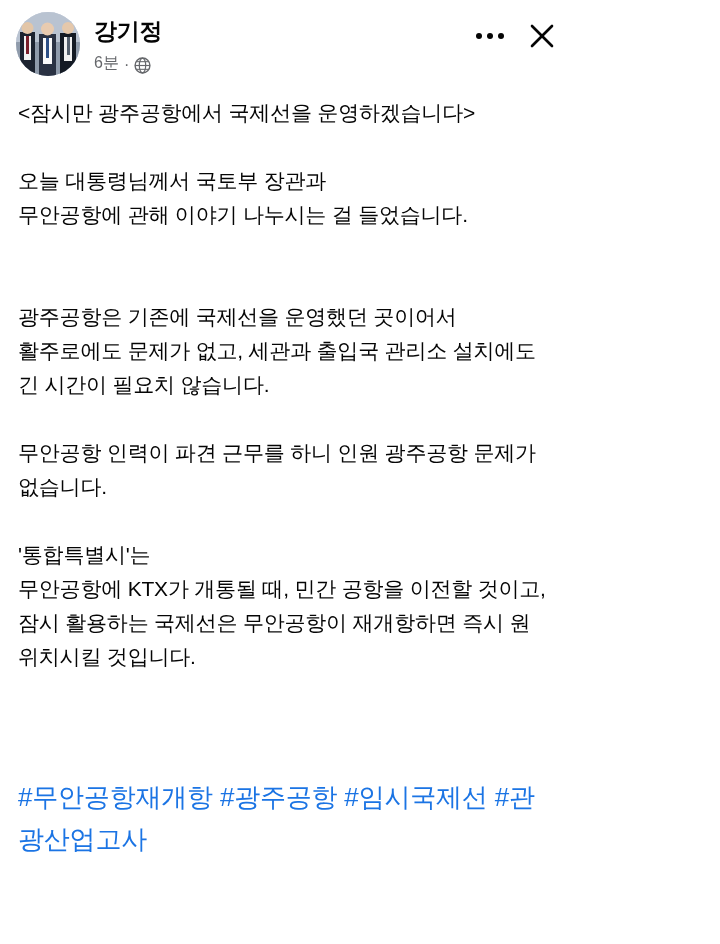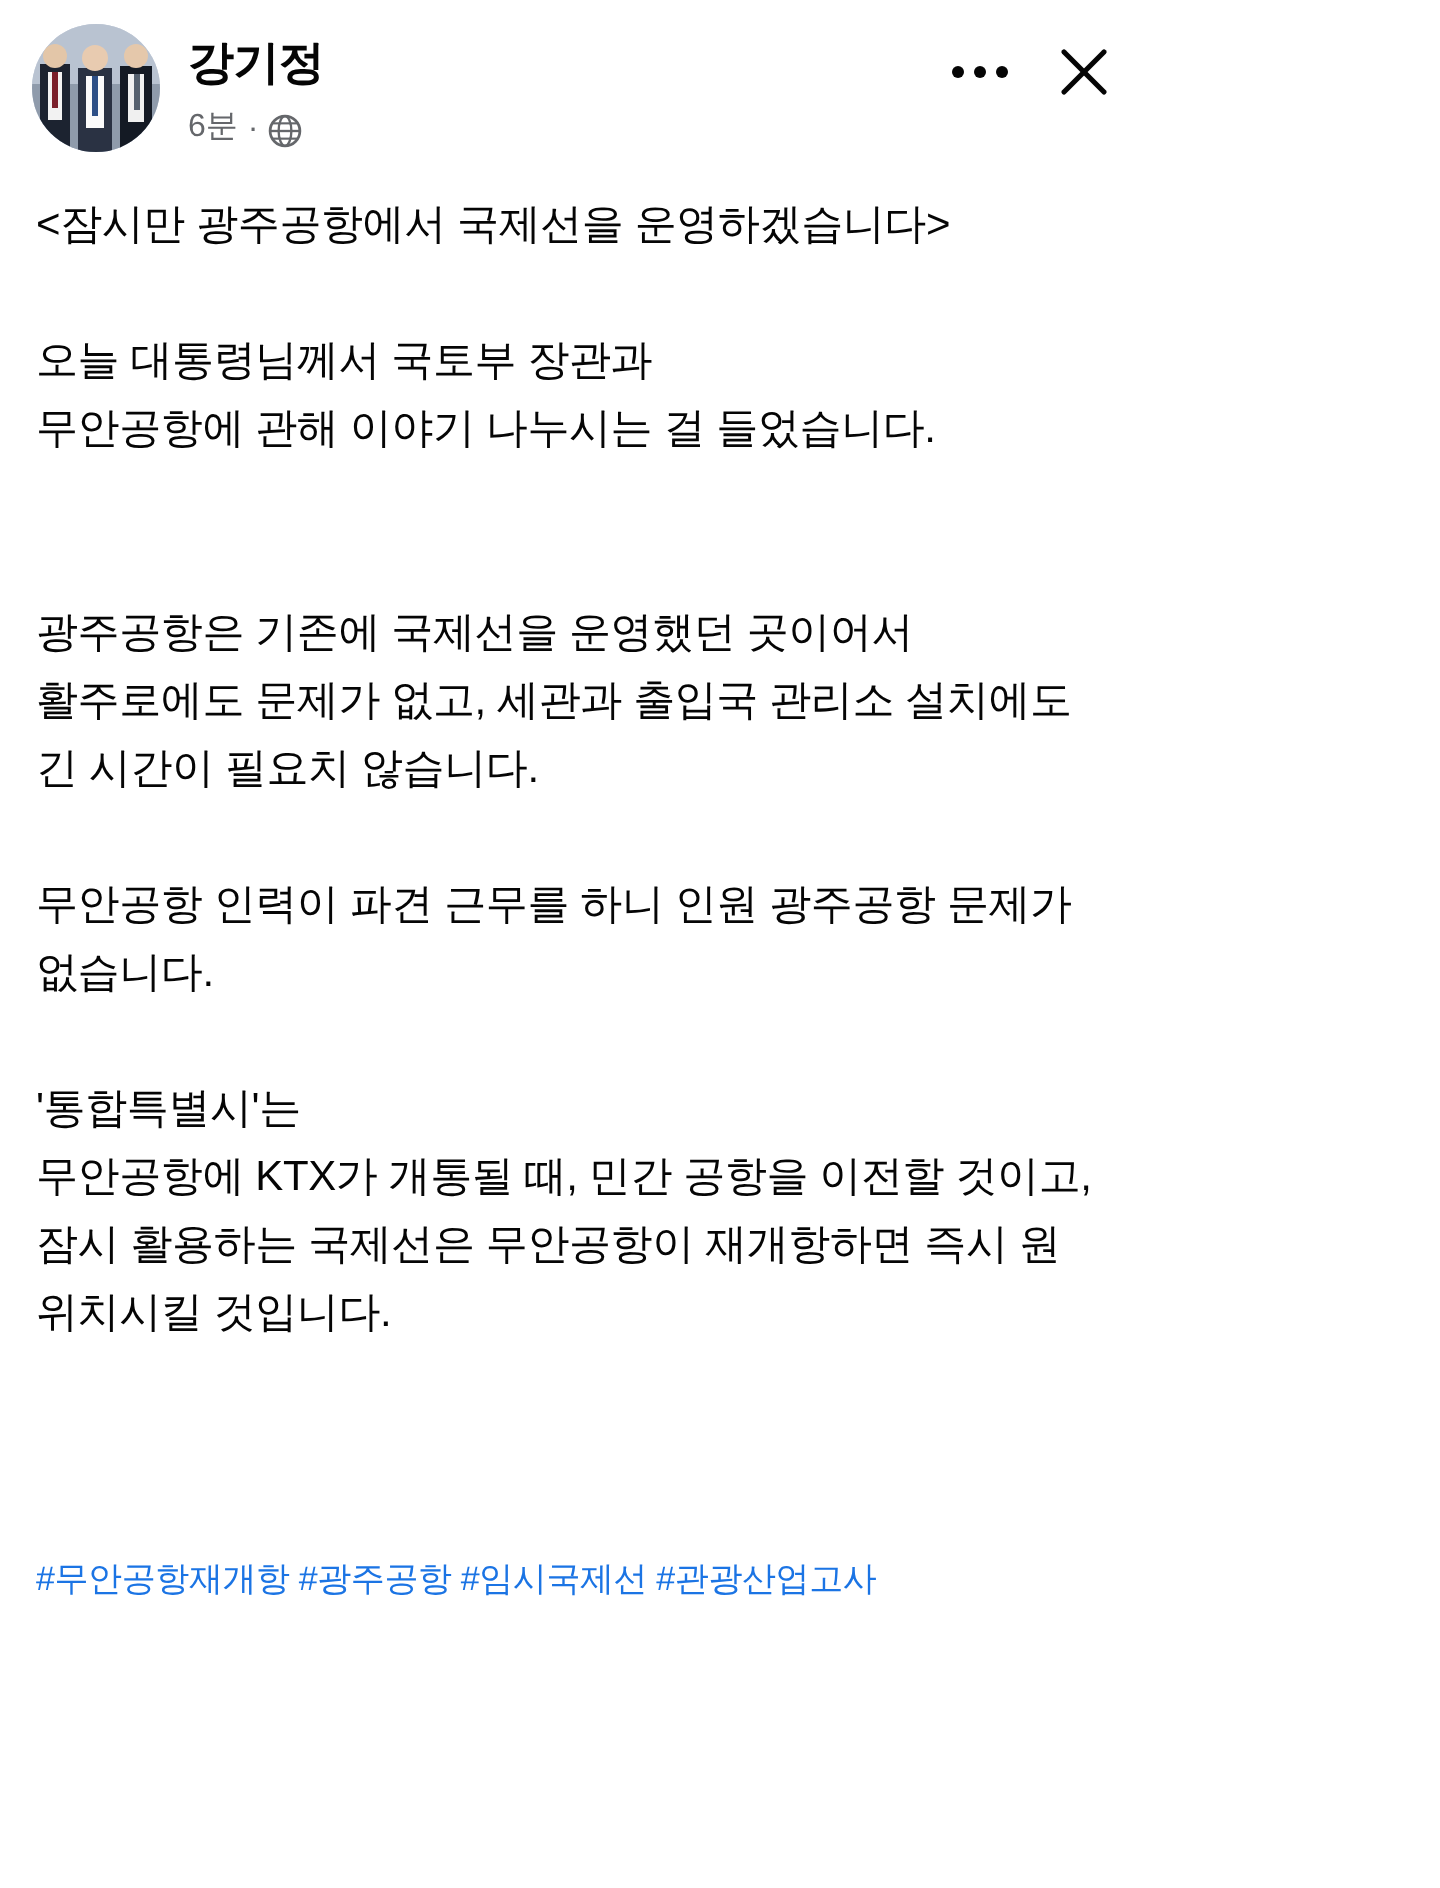--- a/index.html
+++ b/index.html
@@ -120,21 +120,21 @@
   }
   .para {
     margin: 0;
     white-space: pre-wrap;
   }
   .blank-line {
     height: 34px;
   }
   .hashtags {
     color: #1b74e4;
-    font-size: 17px;
+    font-size: 26px;
     line-height: 1.62;
     letter-spacing: -0.2px;
   }
 </style>
 </head>
 <body>
 
 <div class="post">
 
   <div class="post-header">

